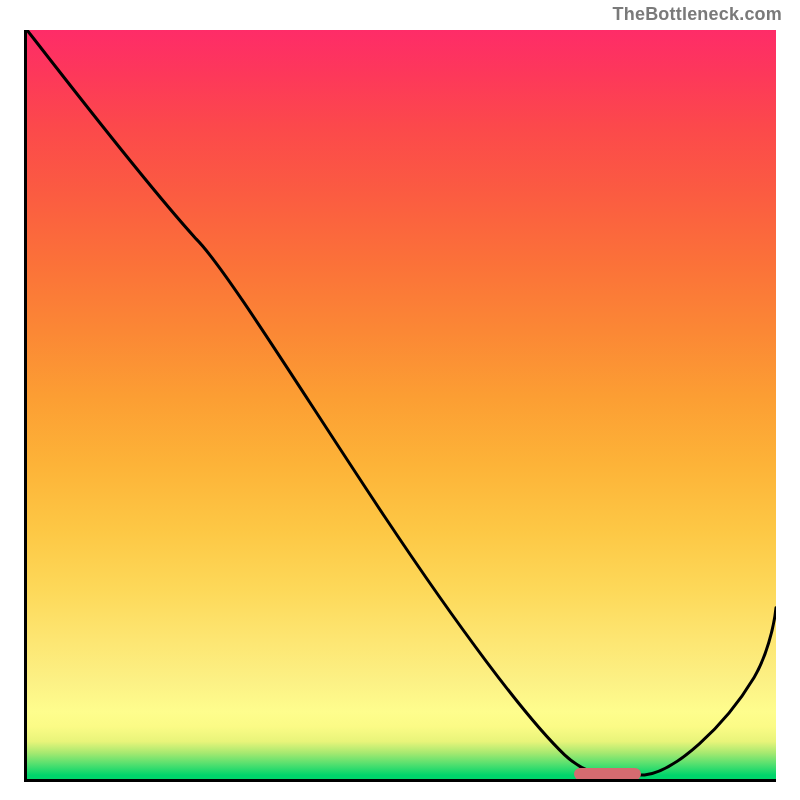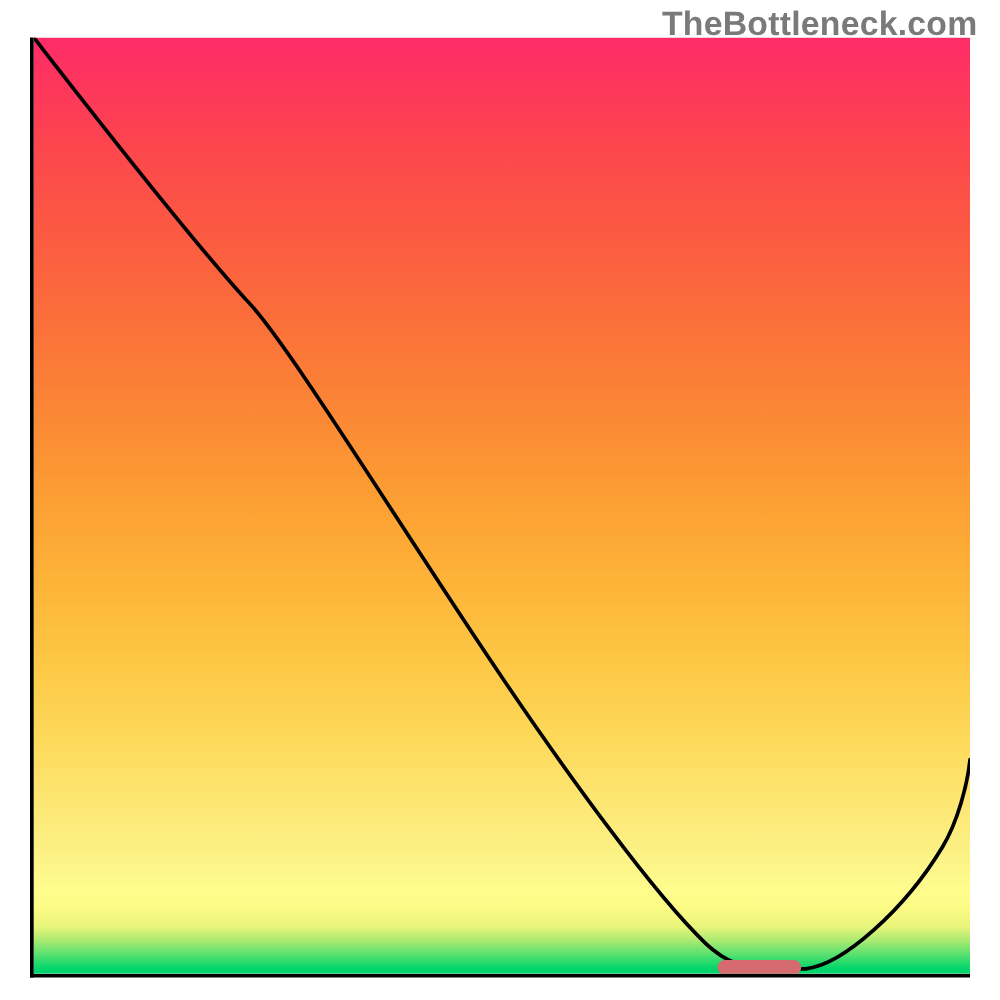--- a/index.html
+++ b/index.html
@@ -11,21 +11,21 @@
     width: 800px;
     height: 800px;
     background: #ffffff;
     position: relative;
     font-family: Arial, Helvetica, sans-serif;
   }
   .watermark {
     position: absolute;
     top: 4px;
     right: 18px;
-    font-size: 27px;
+    font-size: 18px;
     font-weight: bold;
     color: #7a7a7a;
     letter-spacing: 0.2px;
   }
   .plot-area {
     position: absolute;
     left: 24px;
     top: 30px;
     width: 752px;
     height: 752px;

